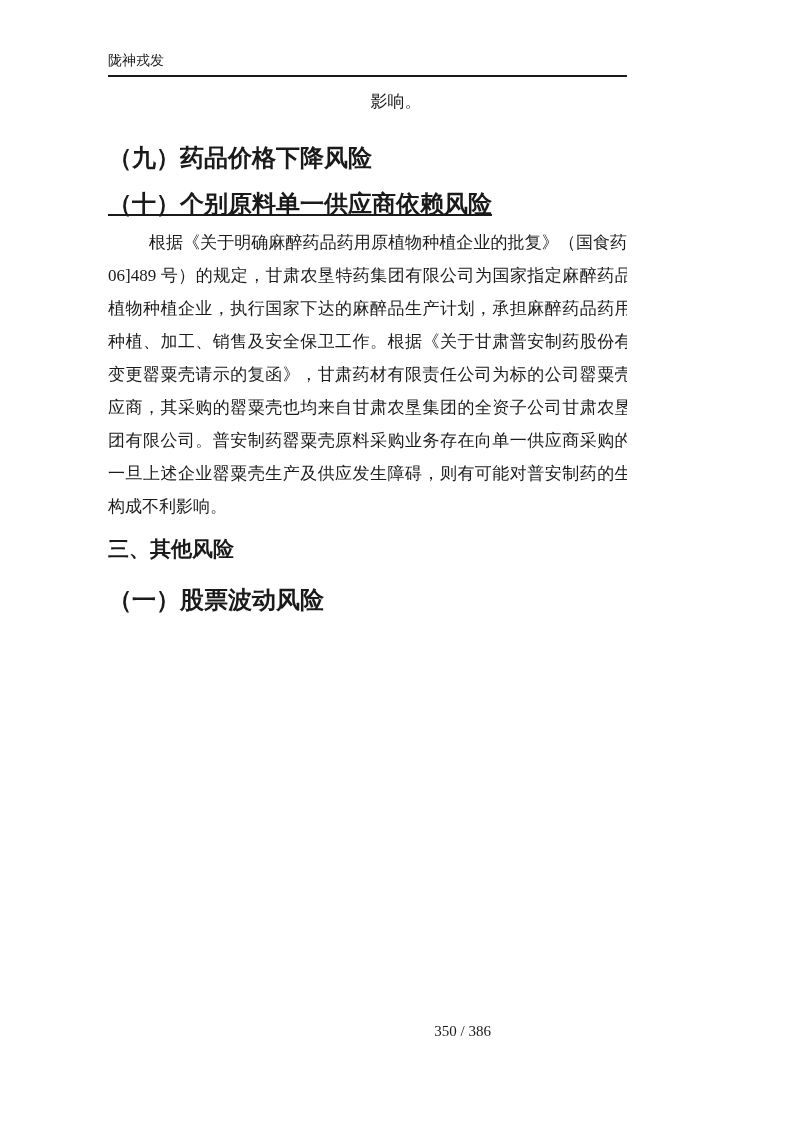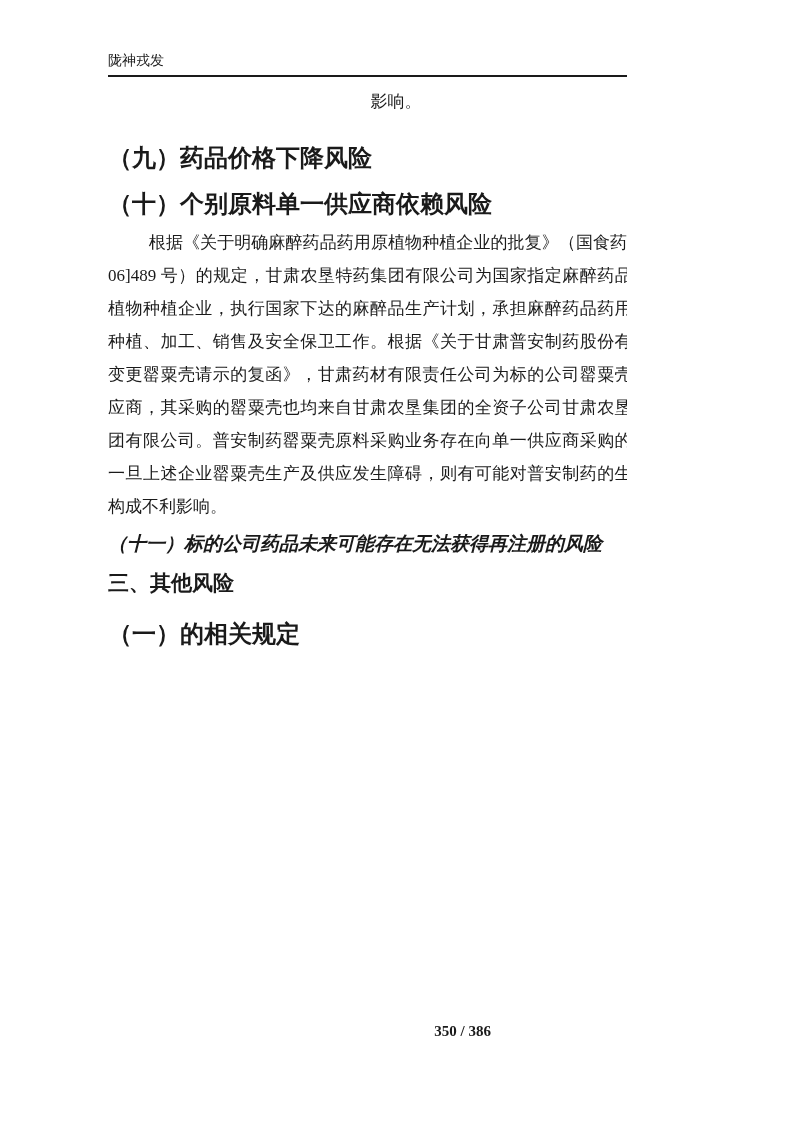--- a/index.html
+++ b/index.html
@@ -68,29 +68,29 @@
     font-weight: bold;
   }
   .h2.kai {
     font-size: 19px;
   }
   .mt6  { margin-top: 6px; }
   .mt8  { margin-top: 8px; }
   .mt9  { margin-top: 9px; }
   .mt11 { margin-top: 11px; }
   .mt12 { margin-top: 12px; }
-  .mt20 { margin-top: 20px; }
+  .mt20 { margin-top: 20px; text-decoration: underline; }
   .mt24 { margin-top: 24px; }
   .mt27 { margin-top: 27px; }
   .doc-footer {
     position: absolute;
     top: 1022px;
     right: 136px;
     font-size: 15px;
-    font-weight: bold;
+    font-weight: normal;
     line-height: 18px;
   }
 </style>
 </head>
 <body>
 
 <div class="sheet">
 
   <div class="doc-header">
     <span>陇神戎发</span>
@@ -100,26 +100,25 @@
 
     <p class="para cont mt6">影响。</p>
 
     <h2 class="h2 mt27">（九）药品价格下降风险</h2>
 
 
     <h2 class="h2 mt20">（十）个别原料单一供应商依赖风险</h2>
 
     <p class="para mt9">根据《关于明确麻醉药品药用原植物种植企业的批复》（国食药监安[2006]489 号）的规定，甘肃农垦特药集团有限公司为国家指定麻醉药品药用原植物种植企业，执行国家下达的麻醉品生产计划，承担麻醉药品药用原植物种植、加工、销售及安全保卫工作。根据《关于甘肃普安制药股份有限公司变更罂粟壳请示的复函》，甘肃药材有限责任公司为标的公司罂粟壳定点供应商，其采购的罂粟壳也均来自甘肃农垦集团的全资子公司甘肃农垦特药集团有限公司。普安制药罂粟壳原料采购业务存在向单一供应商采购的情形。一旦上述企业罂粟壳生产及供应发生障碍，则有可能对普安制药的生产经营构成不利影响。</p>
 
-    <h2 class="h2 kai mt8">（十一）标的公司药品未来可能存在无法获得再注册的风险</h2>
 
 
     <h1 class="h1 mt12">三、其他风险</h1>
 
-    <h2 class="h2 mt24">（一）的相关规定</h2>
+    <h2 class="h2 mt24">（一）股票波动风险</h2>
 
   </div>
 
   <div class="doc-footer">
     <span>350 / 386</span>
   </div>
 
 </div>
 
 </body></html>

